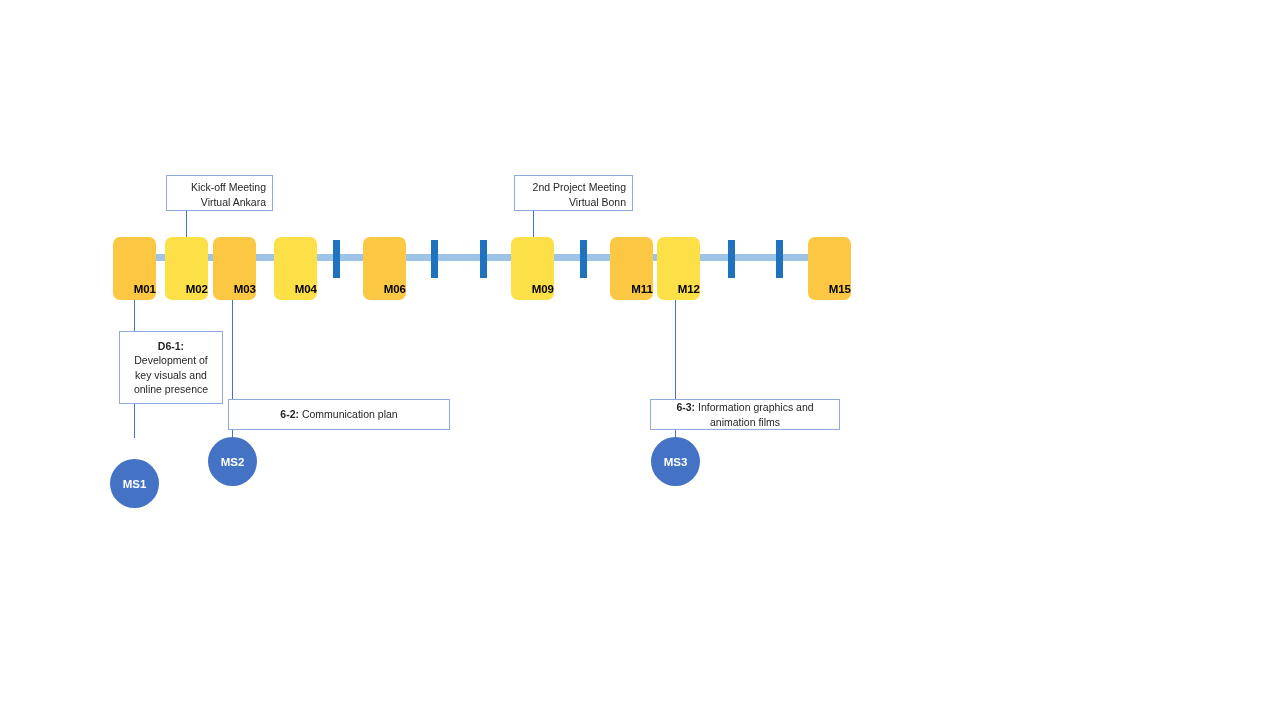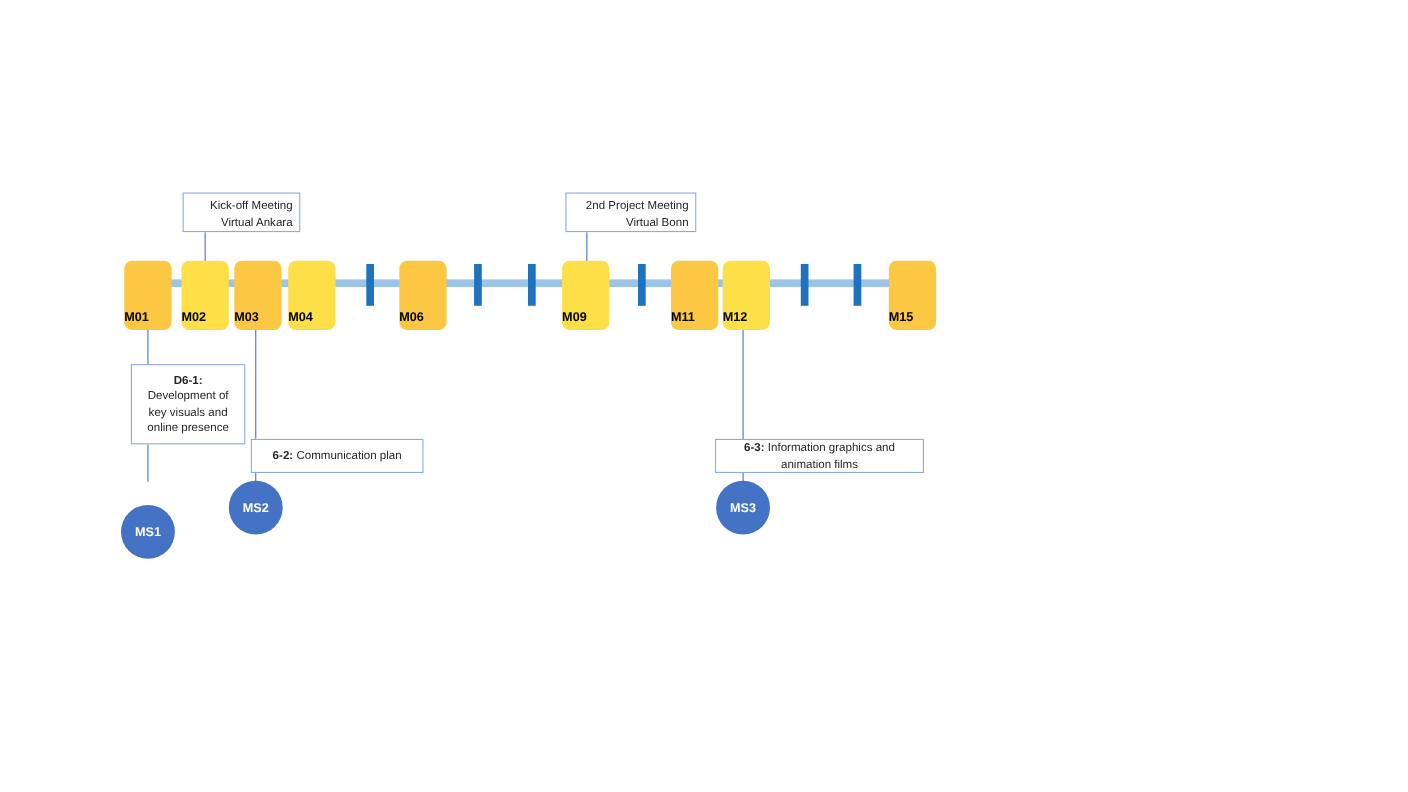--- a/index.html
+++ b/index.html
@@ -41,21 +41,21 @@
     box-sizing: border-box;
   }
   .wp.dark  { background: #FCC843; }
   .wp.light { background: #fde047; }
 
   .wp-label {
     position: absolute;
     left: 0;
     right: 0;
     bottom: 4px;
-    text-align: left;
+    text-align: right;
     font-size: 11.5px;
     font-weight: bold;
     color: #000000;
     line-height: 13px;
   }
 
   
   .callout {
     position: absolute;
     box-sizing: border-box;
@@ -139,21 +139,21 @@
   <div id="wp-layer">
       <div class="wp dark" style="left: 113px; top: 237px; width: 43px; height: 63px;">
         <div class="wp-label">M01</div>
       </div>
       <div class="wp light" style="left: 165px; top: 237px; width: 43px; height: 63px;">
         <div class="wp-label">M02</div>
       </div>
       <div class="wp dark" style="left: 213px; top: 237px; width: 43px; height: 63px; padding-left: 33px;">
         <div class="wp-label">M03</div>
       </div>
-      <div class="wp light" style="left: 262px; top: 237px; width: 43px; height: 63px;">
+      <div class="wp light" style="left: 274px; top: 237px; width: 43px; height: 63px;">
         <div class="wp-label">M04</div>
       </div>
       <div class="wp dark" style="left: 363px; top: 237px; width: 43px; height: 63px;">
         <div class="wp-label">M06</div>
       </div>
       <div class="wp light" style="left: 511px; top: 237px; width: 43px; height: 63px;">
         <div class="wp-label">M09</div>
       </div>
       <div class="wp dark" style="left: 610px; top: 237px; width: 43px; height: 63px;">
         <div class="wp-label">M11</div>
@@ -177,21 +177,21 @@
       </div>
     </div>
 
   <div id="callouts-bottom-layer">
       <div class="callout centered" style="left: 119px; top: 331px; width: 104px; height: 73px;">
         <div>
           <div><b>D6-1:</b></div>
           <div>Development of key visuals and online presence</div>
         </div>
       </div>
-      <div class="callout centered" style="left: 228px; top: 399px; width: 157px; height: 31px; align-items: center;">
+      <div class="callout centered" style="left: 228px; top: 399px; width: 222px; height: 31px; align-items: center;">
         <div><b>6-2:</b> Communication plan</div>
       </div>
       <div class="callout centered" style="left: 650px; top: 399px; width: 190px; height: 31px;">
         <div><b>6-3:</b> Information graphics and animation films</div>
       </div>
     </div>
 
   <div id="ms-layer">
       <div class="ms-circle" style="left: 110px; top: 459px; width: 49px; height: 49px; text-align: center;">MS1</div>
       <div class="ms-circle" style="left: 208px; top: 437px; width: 49px; height: 49px;">MS2</div>

